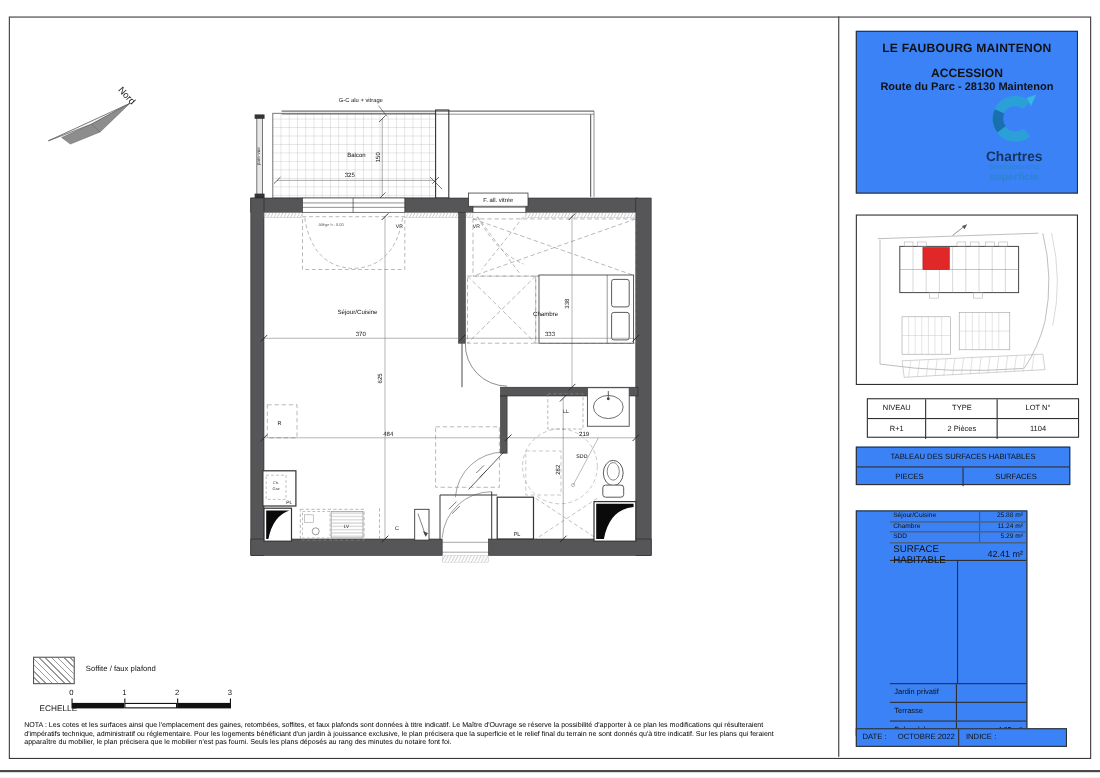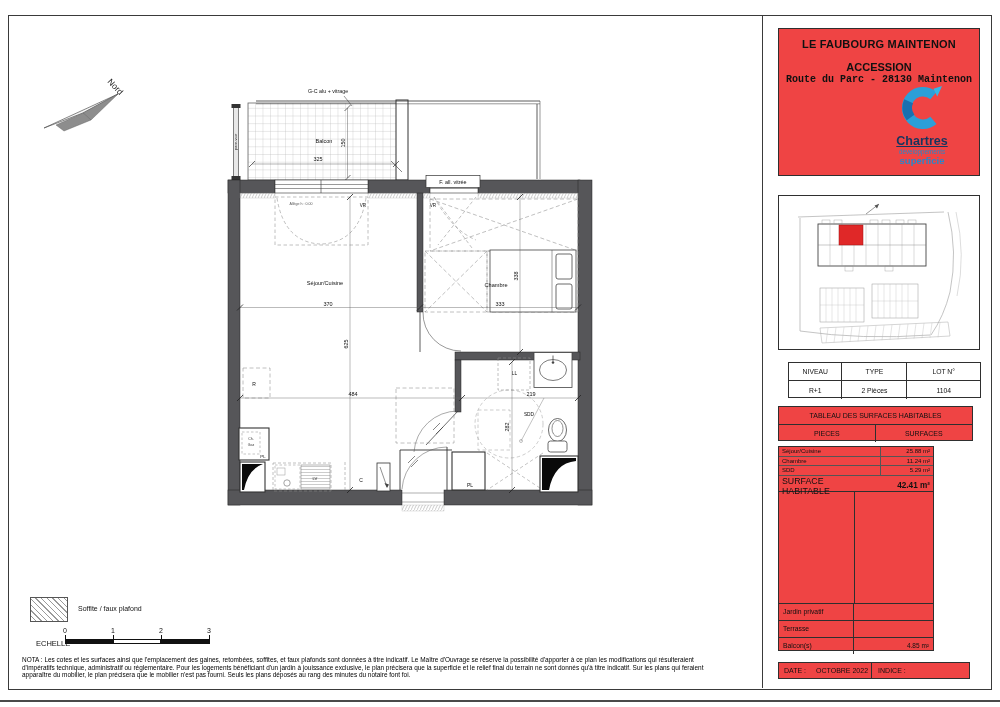--- a/index.html
+++ b/index.html
@@ -1,60 +1,60 @@
 <!DOCTYPE html>
 <html><head>
 <meta charset="utf-8">
 <style>
   html,body{margin:0;padding:0;background:#e9e9e9;}
   #sheet{position:relative;width:1000px;height:707px;background:#fff;overflow:hidden;
          font-family:"Liberation Sans", sans-serif;color:#111;}
   .abs{position:absolute;}
-  .box{position:absolute;border:1px solid #2f2f2f;background:#ef4444;box-sizing:border-box;}
+  .box{position:absolute;border:1px solid #2f2f2f;background:#3b82f6;box-sizing:border-box;}
   .nobg{background:transparent;}
   #frame{left:8px;top:15px;width:982px;height:673px;border:1.3px solid #3a3a3a;background:transparent;}
   #vdivider{left:762px;top:15px;width:0;height:673px;border-left:1px solid #3a3a3a;}
   #pagebottom{left:0;top:700px;width:1000px;height:0;border-top:2px solid #4a4a4a;}
   
   #titlebox{left:778px;top:28px;width:202px;height:148px;text-align:center;}
   .t1{font-size:11px;font-weight:bold;margin-top:9px;letter-spacing:.2px;}
   .t2{font-size:11px;font-weight:bold;margin-top:11px;}
-  .t3{font-size:10px;font-weight:bold;margin-top:1px;font-family:Liberation Mono, monospace;}
+  .t3{font-size:10px;font-weight:bold;margin-top:1px;}
   #nexity{left:800px;top:96px;width:62px;height:64px;border-radius:19px;background:#d11030;
           display:flex;align-items:center;justify-content:center;}
   #nexity span{color:#fff;font-size:17px;font-weight:bold;letter-spacing:.5px;}
   #chartres{left:882px;top:85px;width:80px;height:84px;text-align:center;}
-  .ch-name{font-size:12.5px;font-weight:bold;color:#16355e;margin-top:1px;text-decoration:underline;}
+  .ch-name{font-size:12.5px;font-weight:bold;color:#16355e;margin-top:1px;}
   .ch-sub1{font-size:6.3px;color:#2a86c8;margin-top:0;}
   .ch-sub2{font-size:9.5px;font-weight:bold;color:#2a86c8;}
   
   #siteplanbox{left:778px;top:195px;width:202px;height:155px;}
   
   #infotable{left:788px;top:362px;width:193px;height:36px;display:grid;
              grid-template-columns:28% 34% 38%;grid-template-rows:18px 18px;
              border:1px solid #2f2f2f;background:#fff;box-sizing:border-box;}
   #infotable div{display:flex;align-items:center;justify-content:center;font-size:6.8px;
                  border-right:1px solid #2f2f2f;border-bottom:1px solid #2f2f2f;}
   #infotable div:nth-child(3n){border-right:none;}
   #infotable div:nth-child(n+4){border-bottom:none;}
   
   #surfheader{left:778px;top:406px;width:195px;height:35px;}
   #surfheader .sh1{height:17px;display:flex;align-items:center;justify-content:center;
                    font-size:7px;border-bottom:1px solid #2f2f2f;}
   #surfheader .sh2{height:17px;display:grid;grid-template-columns:50% 50%;}
   #surfheader .sh2 div{display:flex;align-items:center;justify-content:center;font-size:7px;}
   #surfheader .sh2 div:first-child{border-right:1px solid #2f2f2f;}
   
-  #surfmain{left:778px;top:446px;width:156px;height:205px;}
+  #surfmain{left:778px;top:464px;width:156px;height:205px;padding-left:30px;}
   .roomrow{height:8.5px;display:grid;grid-template-columns:66% 34%;border-bottom:1px solid #555;}
   .roomrow .rn{font-size:6px;padding-left:3px;display:flex;align-items:center;border-right:1px solid #555;}
   .roomrow .rv{font-size:6px;padding-right:3px;display:flex;align-items:center;justify-content:flex-end;}
   .totalrow{height:15px;display:grid;grid-template-columns:60% 40%;border-bottom:1px solid #2f2f2f;}
   .totalrow .rn{font-size:8.8px;padding-left:3px;display:flex;align-items:center;}
-  .totalrow .rv{font-size:8.2px;padding-right:3px;display:flex;align-items:center;justify-content:flex-end;font-weight:bold;}
+  .totalrow .rv{font-size:8.2px;padding-right:3px;display:flex;align-items:center;justify-content:flex-end;}
   .emptymid{height:111px;position:relative;border-bottom:1px solid #2f2f2f;}
   .emptymid:before{content:"";position:absolute;left:49%;top:0;bottom:0;border-left:1px solid #2f2f2f;}
   .xrow{height:16px;display:grid;grid-template-columns:49% 51%;border-bottom:1px solid #2f2f2f;}
   .xrow:last-child{border-bottom:none;}
   .xrow .rn{font-size:6.8px;padding-left:4px;display:flex;align-items:center;border-right:1px solid #2f2f2f;}
   .xrow .rv{font-size:6.5px;padding-right:4px;display:flex;align-items:center;justify-content:flex-end;}
   
   #datebox{left:778px;top:662px;width:192px;height:17px;display:grid;grid-template-columns:49% 51%;}
   #datebox .dl{display:flex;align-items:center;font-size:7px;padding-left:5px;border-right:1px solid #2f2f2f;gap:10px;}
   #datebox .dr{display:flex;align-items:center;font-size:7px;padding-left:6px;}

